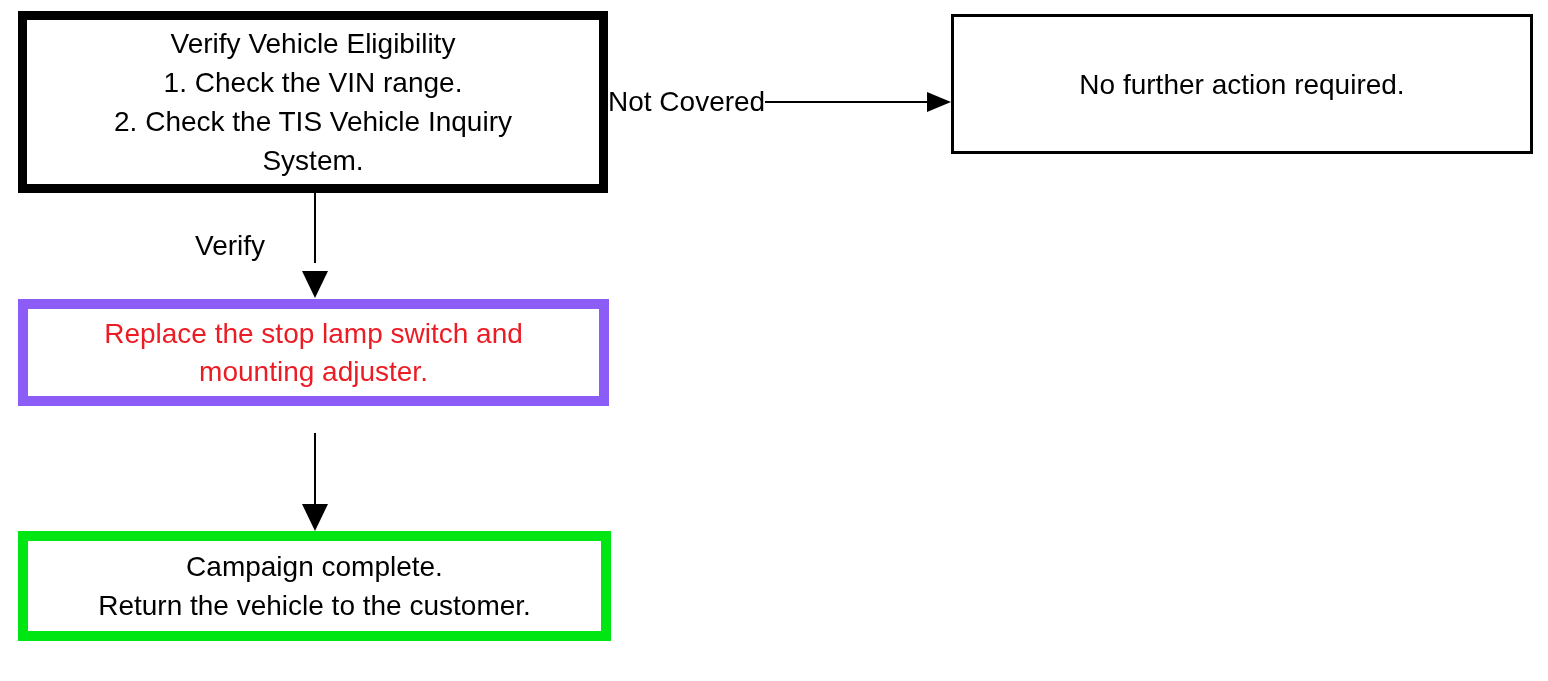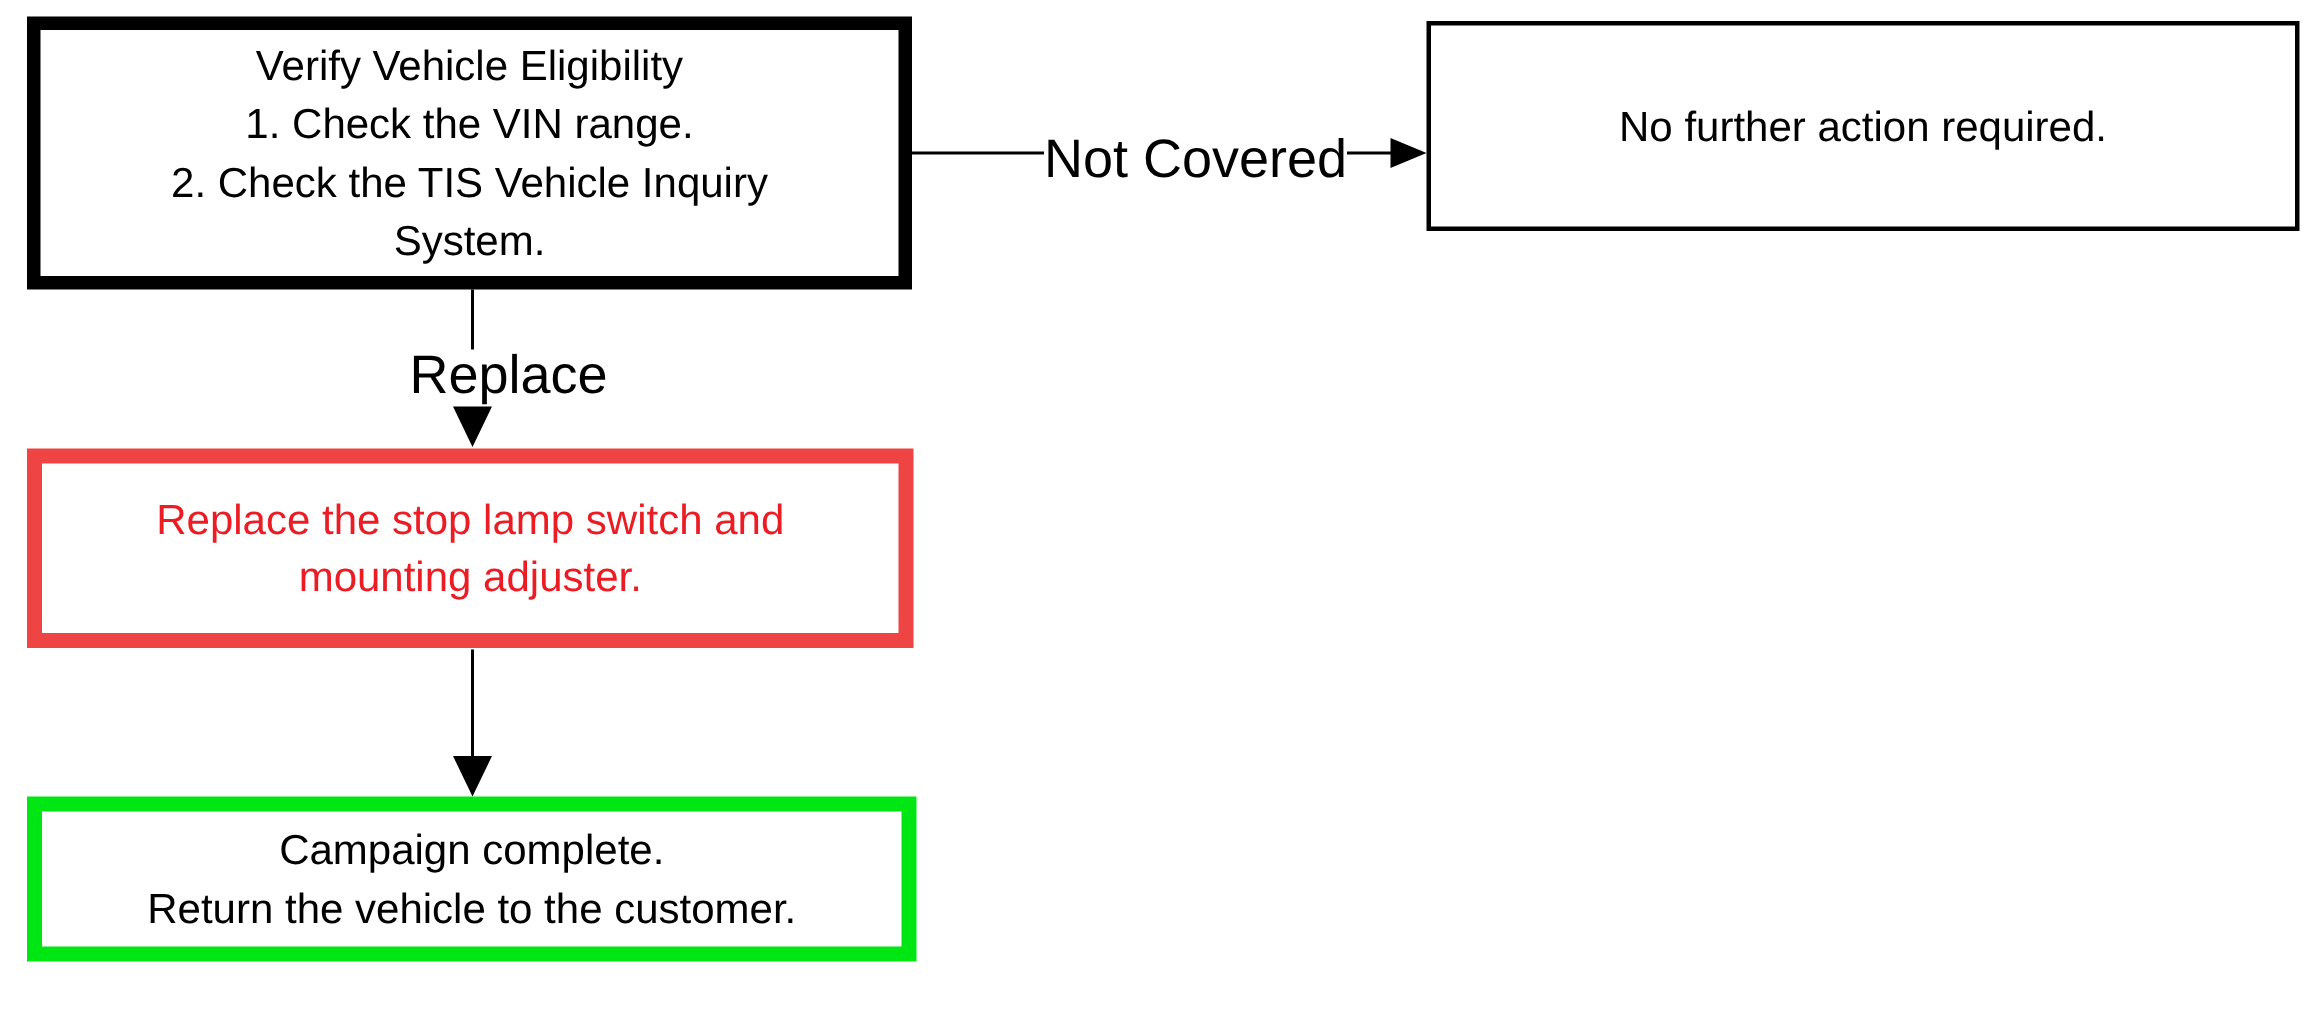--- a/index.html
+++ b/index.html
@@ -32,43 +32,41 @@
     left: 18px; top: 11px; width: 590px; height: 182px;
     border: 9px solid #000000;
     line-height: 39px;
   }
   #node-noaction {
     left: 951px; top: 14px; width: 582px; height: 140px;
     border: 3px solid #000000;
     line-height: 39px;
   }
   #node-replace {
-    left: 18px; top: 299px; width: 591px; height: 133px;
-    border: 10px solid #ef4444;
+    left: 18px; top: 299px; width: 591px; height: 107px;
+    border: 10px solid #8b5cf6;
     color: #ec1c24;
     line-height: 38px;
   }
   #node-complete {
     left: 18px; top: 531px; width: 593px; height: 110px;
     border: 10px solid #00e613;
     line-height: 39px;
   }
   .edge-line {
     position: absolute;
     background: #000000;
   }
   #line-notcovered { left: 608px; top: 101px; width: 322px; height: 2px; }
   #line-covered    { left: 314px; top: 193px; width: 2px;  height: 70px; }
   #line-complete   { left: 314px; top: 433px; width: 2px;  height: 75px; }
   .edge-label {
     position: absolute;
-    text-align: center;
-    font-size: 36px;
+    font-size: 28px;
     color: #000000;
-    margin-left: 24px;
   }
   #label-notcovered { left: 608px; top: 85px;  width: 330px; }
   #label-covered    { left: 195px; top: 229px; width: 240px; }
   .edge-label span {
     display: inline-block;
     background: #ffffff;
     line-height: 34px;
   }
   .arrowhead {
     position: absolute;
@@ -113,20 +111,20 @@
 Return the vehicle to the customer.</div>
 
   <div class="edge-line" id="line-notcovered"></div>
   <div class="edge-label" id="label-notcovered">
     <span>Not Covered</span>
   </div>
   <div class="arrowhead" id="arrowhead-right"></div>
 
   <div class="edge-line" id="line-covered"></div>
   <div class="edge-label" id="label-covered">
-    <span>Replace</span>
+    <span>Verify</span>
   </div>
   <div class="arrowhead" id="arrowhead-down-covered"></div>
 
   <div class="edge-line" id="line-complete"></div>
   <div class="arrowhead" id="arrowhead-down-complete"></div>
 
 </div>
 
 </body></html>

